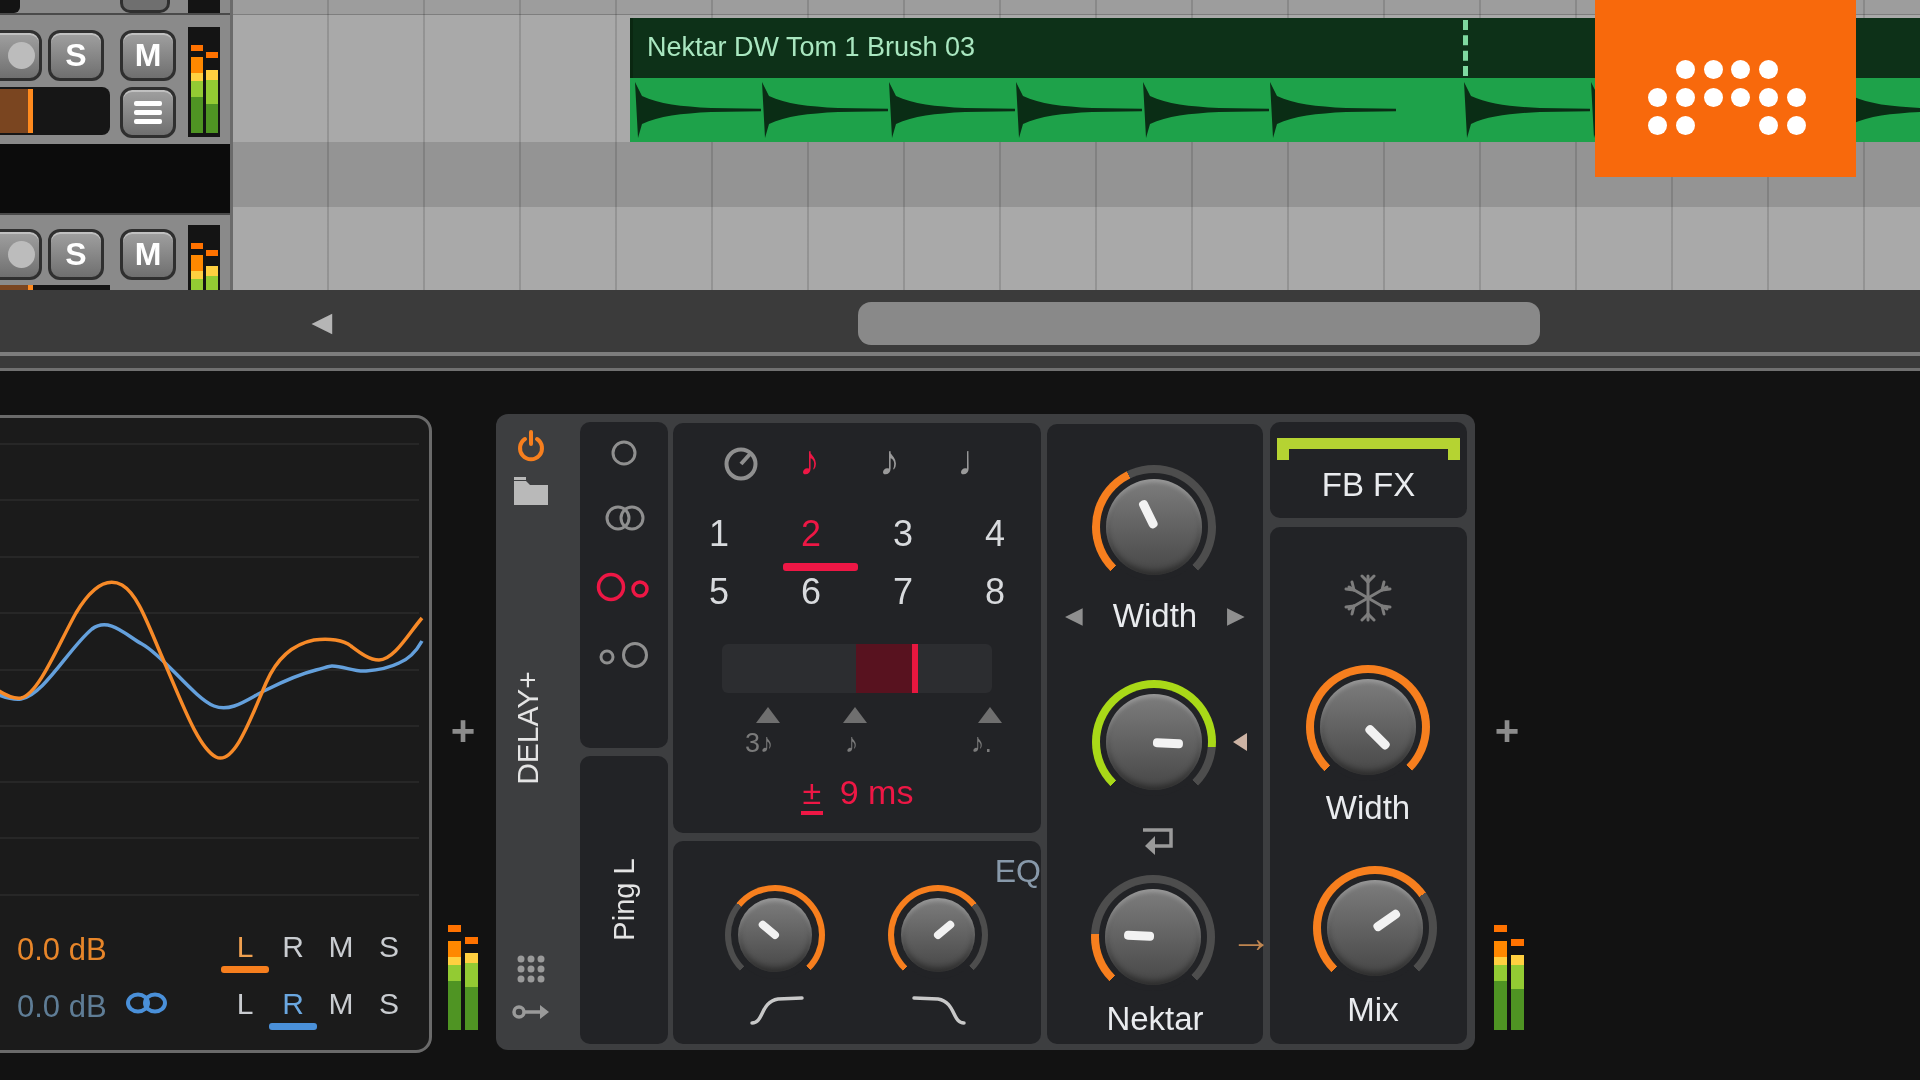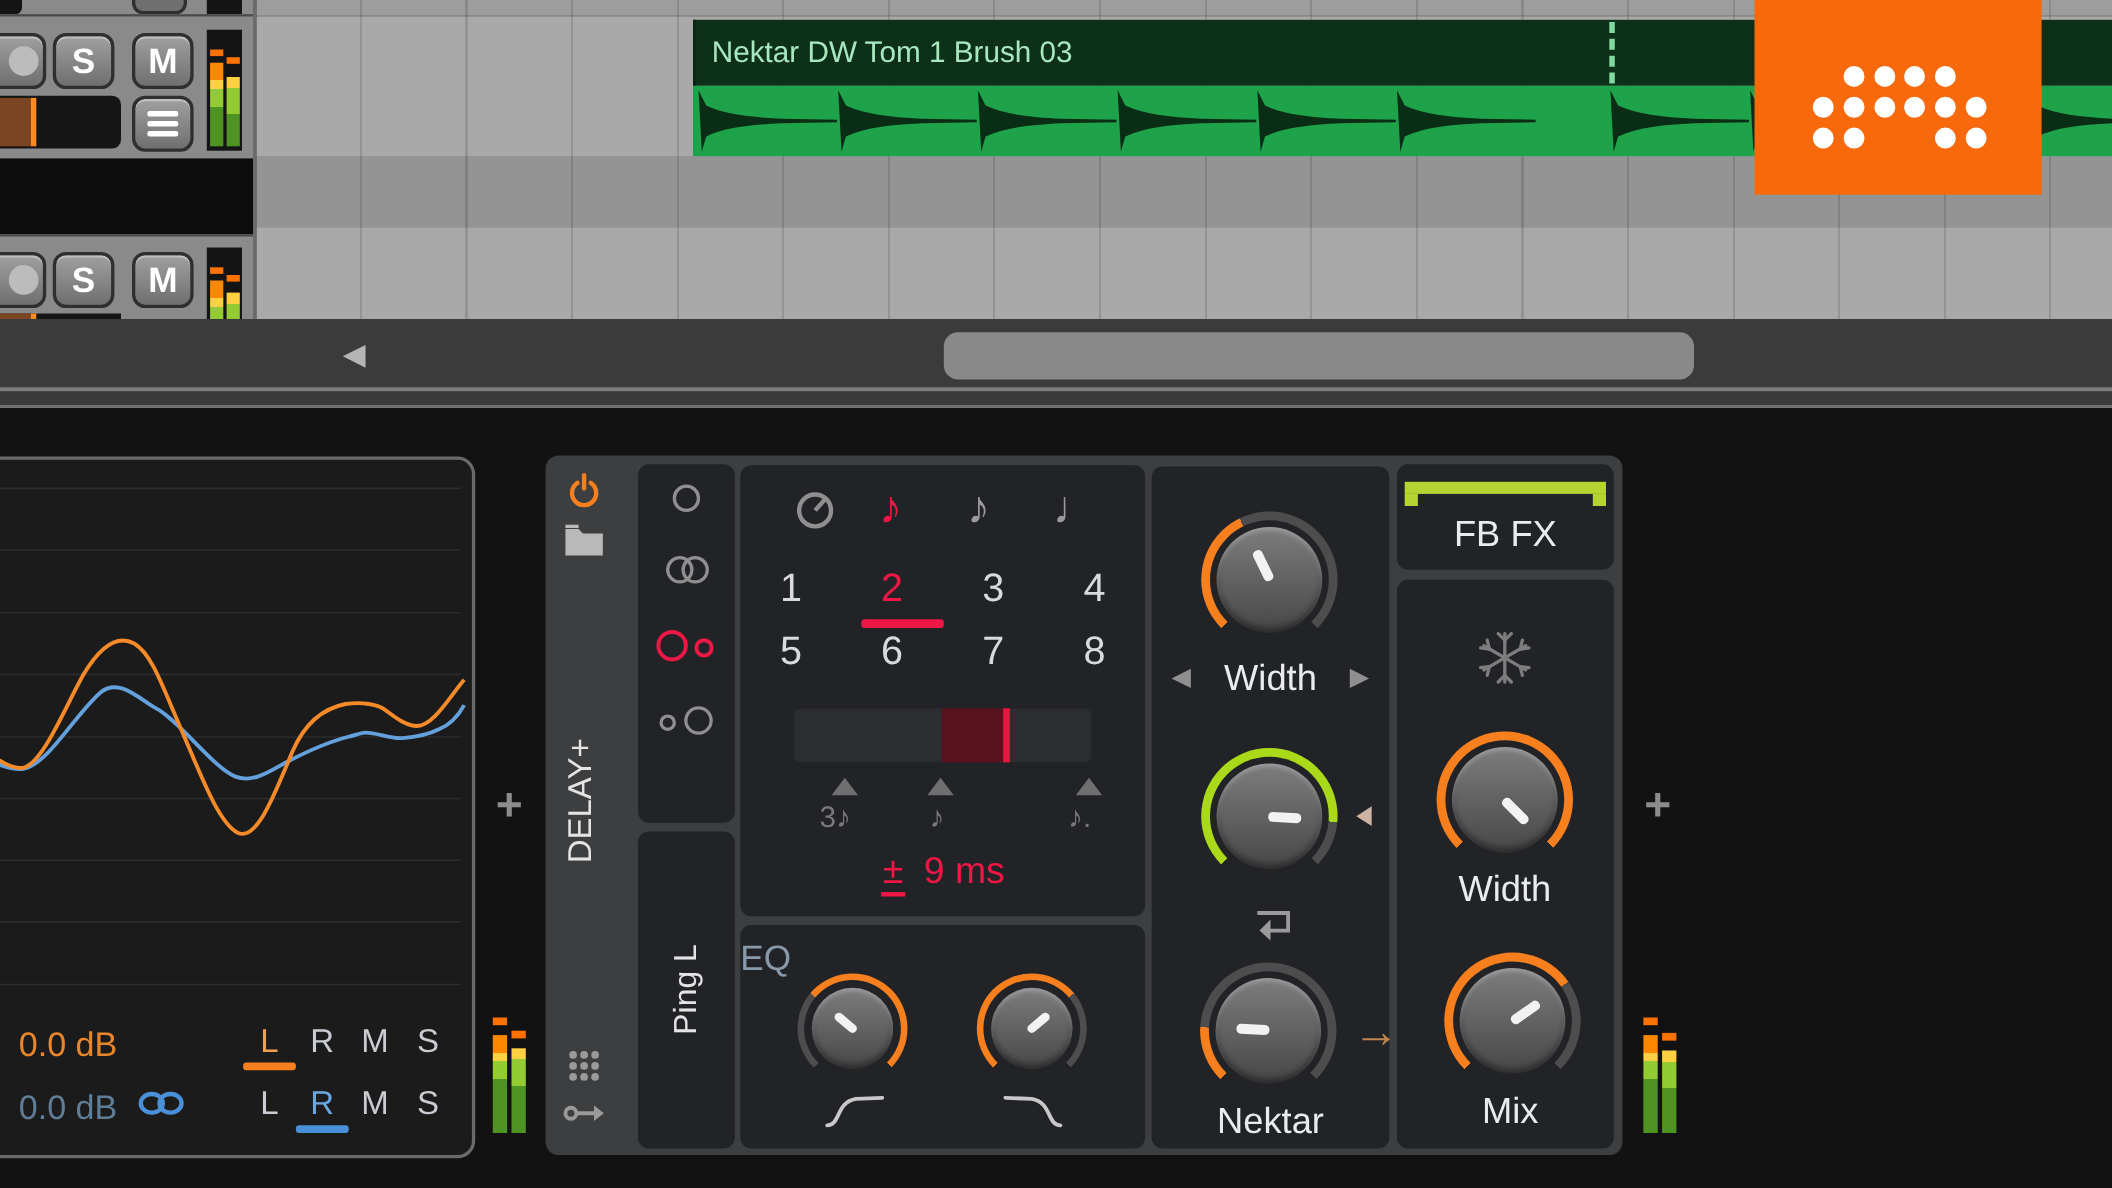--- a/index.html
+++ b/index.html
@@ -340,21 +340,21 @@
       <div class="abs notesmall" style="left:172px;top:305px;">♪</div>
       <div class="abs notesmall" style="left:298px;top:305px;">♪.</div>
 
       <div class="abs" style="left:0;top:350px;width:368px;text-align:center;">
         <span class="red" style="font-size:34px;border-bottom:4px solid #ee1745;padding:0 2px;">±</span>
         <span class="red" style="font-size:34px;margin-left:12px;">9 ms</span>
       </div>
     </div>
 
     <div class="panel" style="left:177px;top:427px;width:368px;height:203px;">
-      <div class="abs" style="left:0;top:12px;width:368px;text-align:left;font-size:32px;color:#8899aa;">EQ</div>
+      <div class="abs" style="left:0;top:12px;width:368px;text-align:right;font-size:32px;color:#8899aa;">EQ</div>
       <div class="knob small" style="left:52px;top:44px;--c0:#4d4d4d;--c1:#f77f1e;--split:85deg;--ind:-50deg;">
         <div class="ring"></div>
           <div class="gapc"></div>
           <div class="body">
             <div class="indwrap">
               <div class="ind"></div>
             </div>
           </div>
       </div>
       <div class="knob small" style="left:215px;top:44px;--c0:#f77f1e;--split:185deg;--ind:50deg;">

